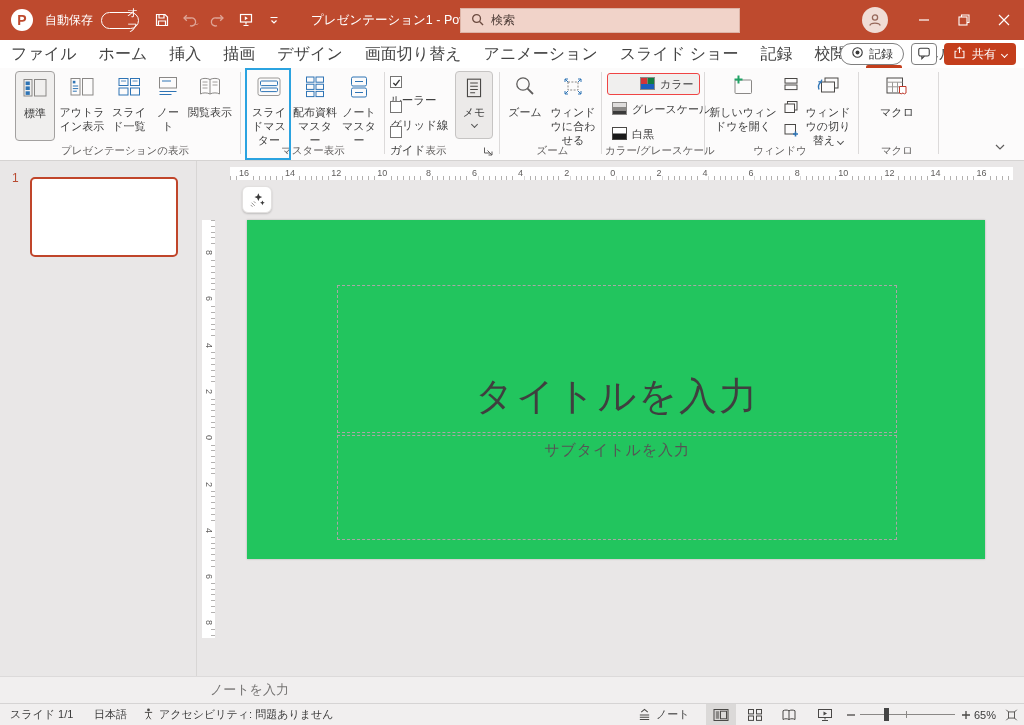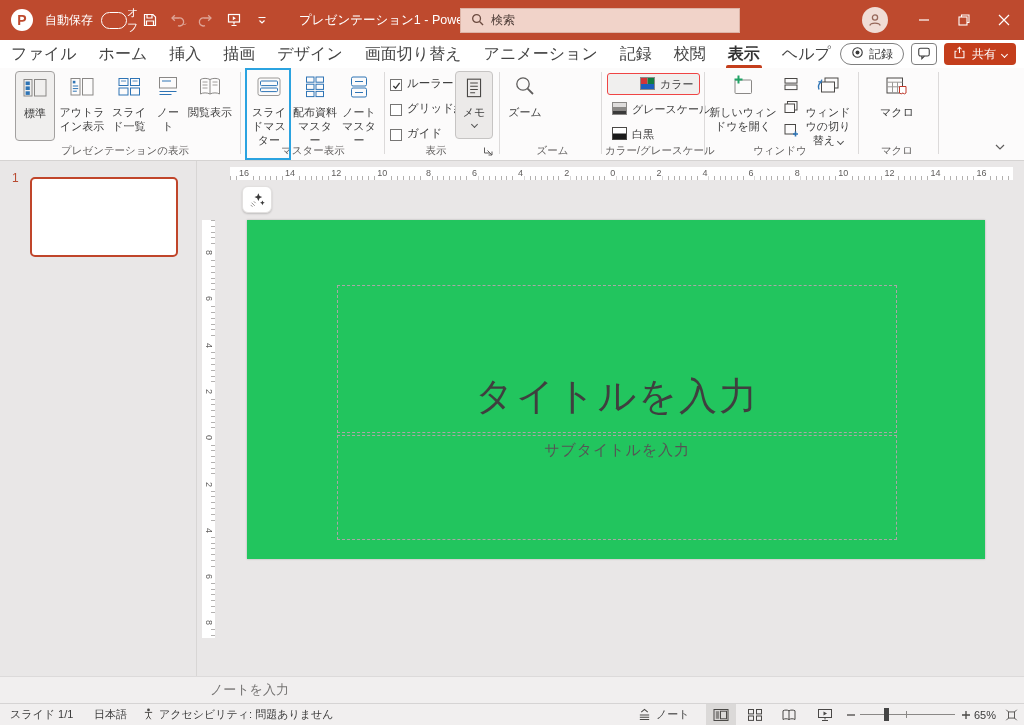--- a/index.html
+++ b/index.html
@@ -3,21 +3,21 @@
 <meta charset="utf-8">
 <style>
   * { margin:0; padding:0; box-sizing:border-box; }
   body { font-family: "Liberation Sans", "DejaVu Sans", sans-serif; }
   .app { position:relative; width:1024px; height:725px; overflow:hidden; background:#E9E7E7; font-size:12px; color:#3B3B3B; }
 
   
   .titlebar { position:absolute; left:0; top:0; width:1024px; height:40px; background:#BE4A2E; display:flex; align-items:center; color:#fff; }
   .pp-logo { width:22px; height:22px; margin-left:11px; background:#fff; border-radius:50%; display:flex; align-items:center; justify-content:center; color:#BE4A2E; font-weight:bold; font-size:14px; cursor:pointer; }
   .autosave-label { margin-left:12px; font-size:12px; }
-  .toggle { margin-left:8px; width:26px; height:17px; border:1.5px solid #fff; border-radius:9px; display:flex; align-items:center; padding:0 3px; gap:22px; cursor:pointer; }
+  .toggle { margin-left:8px; width:38px; height:17px; border:1.5px solid #fff; border-radius:9px; display:flex; align-items:center; padding:0 3px; gap:22px; cursor:pointer; }
   .toggle .knob { width:10px; height:10px; border-radius:50%; background:#fff; }
   .toggle .state { font-size:11px; }
   .qat { display:flex; align-items:center; margin-left:10px; gap:2px; }
   .qat .qbtn { width:26px; height:26px; display:flex; align-items:center; justify-content:center; border-radius:3px; cursor:pointer; }
   .dim { opacity:.5; }
   .doc-title { margin-left:24px; font-size:12.5px; white-space:nowrap; }
   .search-box { position:absolute; left:460px; top:8px; width:280px; height:25px; background:#F1D3C9; border:1px solid #DDB4A7; border-radius:0; display:flex; align-items:center; padding-left:10px; gap:7px; color:#4A3A35; cursor:text; }
   .tb-right { position:absolute; right:0; top:0; height:40px; display:flex; align-items:center; }
   .avatar { width:26px; height:26px; border-radius:50%; background:#F0DDD6; display:flex; align-items:center; justify-content:center; margin-right:16px; cursor:pointer; }
   .winbtn { width:40px; height:40px; display:flex; align-items:center; justify-content:center; cursor:pointer; }
@@ -34,21 +34,21 @@
 
   
   .ribbon { position:absolute; left:0; top:68px; width:1024px; height:93px; background:#FCFBFB; border-bottom:1px solid #D5D3D2; }
   .grp-label { position:absolute; bottom:2px; font-size:10.5px; color:#5F5D5C; text-align:center; white-space:nowrap; }
   .sep { position:absolute; top:4px; height:82px; width:1px; background:#DCDADA; }
   .btn-lg { position:absolute; top:3px; height:70px; display:flex; flex-direction:column; align-items:center; padding-top:3px; border-radius:4px; cursor:pointer; text-align:center; }
   .btn-lg .lbl { font-size:11px; line-height:1.25; margin-top:3px; color:#3B3B3B; }
   .btn-lg.selected { border:1px solid #A3A1A0; background:#F0EFEE; }
   .chev { display:inline-block; width:5px; height:5px; border-right:1.3px solid #555; border-bottom:1.3px solid #555; transform:rotate(45deg); }
   .chev.white { border-color:#fff; }
-  .cb-row { position:absolute; display:flex; align-items:flex-end; gap:5px; font-size:11.5px; cursor:pointer; }
+  .cb-row { position:absolute; display:flex; align-items:flex-start; gap:5px; font-size:11.5px; cursor:pointer;flex-direction:column; }
   .cb-box { width:12px; height:12px; border:1px solid #767574; background:#fff; display:flex; align-items:center; justify-content:center; }
   .cb-box svg { display:none; }
   .cb-box.checked svg { display:block; }
   .memo-btn { position:absolute; left:455px; top:3px; width:38px; height:68px; background:#ECEAE9; border:1px solid #C6C4C3; border-radius:4px; display:flex; flex-direction:column; align-items:center; padding-top:5px; gap:2px; font-size:11px; cursor:pointer; }
   .btn-sm { position:absolute; display:flex; align-items:center; gap:5px; font-size:11px; height:22px; padding:0 5px; border-radius:3px; cursor:pointer; white-space:nowrap; }
   .btn-sm.selected { border:1px solid #ef4444; background:#F0EFEE;padding-left:32px; }
   .mini-ico { position:absolute; width:20px; height:19px; display:flex; align-items:center; justify-content:center; cursor:pointer; }
   .dialog-launcher { position:absolute; left:481px; bottom:3px; width:13px; height:13px; display:flex; align-items:center; justify-content:center; cursor:pointer; }
   .ribbon-collapse { position:absolute; right:18px; bottom:6px; cursor:pointer; }
   .hl-box { position:absolute; left:245px; top:0px; width:46px; height:92px; border:2.5px solid #2BA3E0; pointer-events:none; }
@@ -167,20 +167,21 @@
   </div>
 
   <div class="tabrow">
     <span class="tab">ファイル</span>
     <span class="tab">ホーム</span>
     <span class="tab">挿入</span>
     <span class="tab">描画</span>
     <span class="tab">デザイン</span>
     <span class="tab">画面切り替え</span>
     <span class="tab">アニメーション</span>
+    <span class="tab">スライド ショー</span>
     <span class="tab">記録</span>
     <span class="tab">校閲</span>
     <span class="tab active">表示</span>
     <span class="tab">ヘルプ</span>
   </div>
   <div class="tabrow-right">
     <div class="rec-btn">
       <span>
         <svg width="13" height="13" viewBox="0 0 16 16" fill="none" stroke="#3A3A3A" stroke-width="1.4">
             <circle cx="8" cy="8" r="5.8"></circle>
@@ -346,20 +347,32 @@
     <div class="sep" style="left:499px;"></div>
 
     <div class="btn-lg" style="left:505px;width:40px;">
       <span>
         <svg width="26" height="26" viewBox="0 0 26 26" fill="none" stroke="#5F5D5C" stroke-width="1.3">
             <circle cx="11" cy="10" r="6.2"></circle>
             <path d="M15.6 14.6L21 20" stroke-width="1.8"></path>
           </svg>
       </span>
       <span class="lbl">ズーム</span>
+    </div>
+    <div class="btn-lg" style="left:547px;width:52px;">
+      <span>
+        <svg width="26" height="26" viewBox="0 0 26 26" fill="none">
+            <rect x="8" y="8" width="10" height="8" stroke="#8A8886" stroke-dasharray="2 1.4"></rect>
+            <path d="M5 5l3 3M5 5v3M5 5h3" stroke="#2E74B5"></path>
+            <path d="M21 5l-3 3M21 5v3M21 5h-3" stroke="#2E74B5"></path>
+            <path d="M5 20l3-3M5 20v-3M5 20h3" stroke="#2E74B5"></path>
+            <path d="M21 20l-3-3M21 20v-3M21 20h-3" stroke="#2E74B5"></path>
+          </svg>
+      </span>
+      <span class="lbl">ウィンドウに合わせる</span>
     </div>
     <div class="grp-label" style="left:510px;width:85px;">ズーム</div>
     <div class="sep" style="left:601px;"></div>
 
     <div class="btn-sm selected" style="left:607px;top:5px;">
       <span>
         <svg width="15" height="13" viewBox="0 0 15 13">
             <rect x="0.5" y="0.5" width="14" height="12" fill="none" stroke="#8A8886"></rect>
             <rect x="1" y="1" width="6.5" height="6" fill="#D13438"></rect>
             <rect x="7.5" y="1" width="6.5" height="6" fill="#107C41"></rect>

